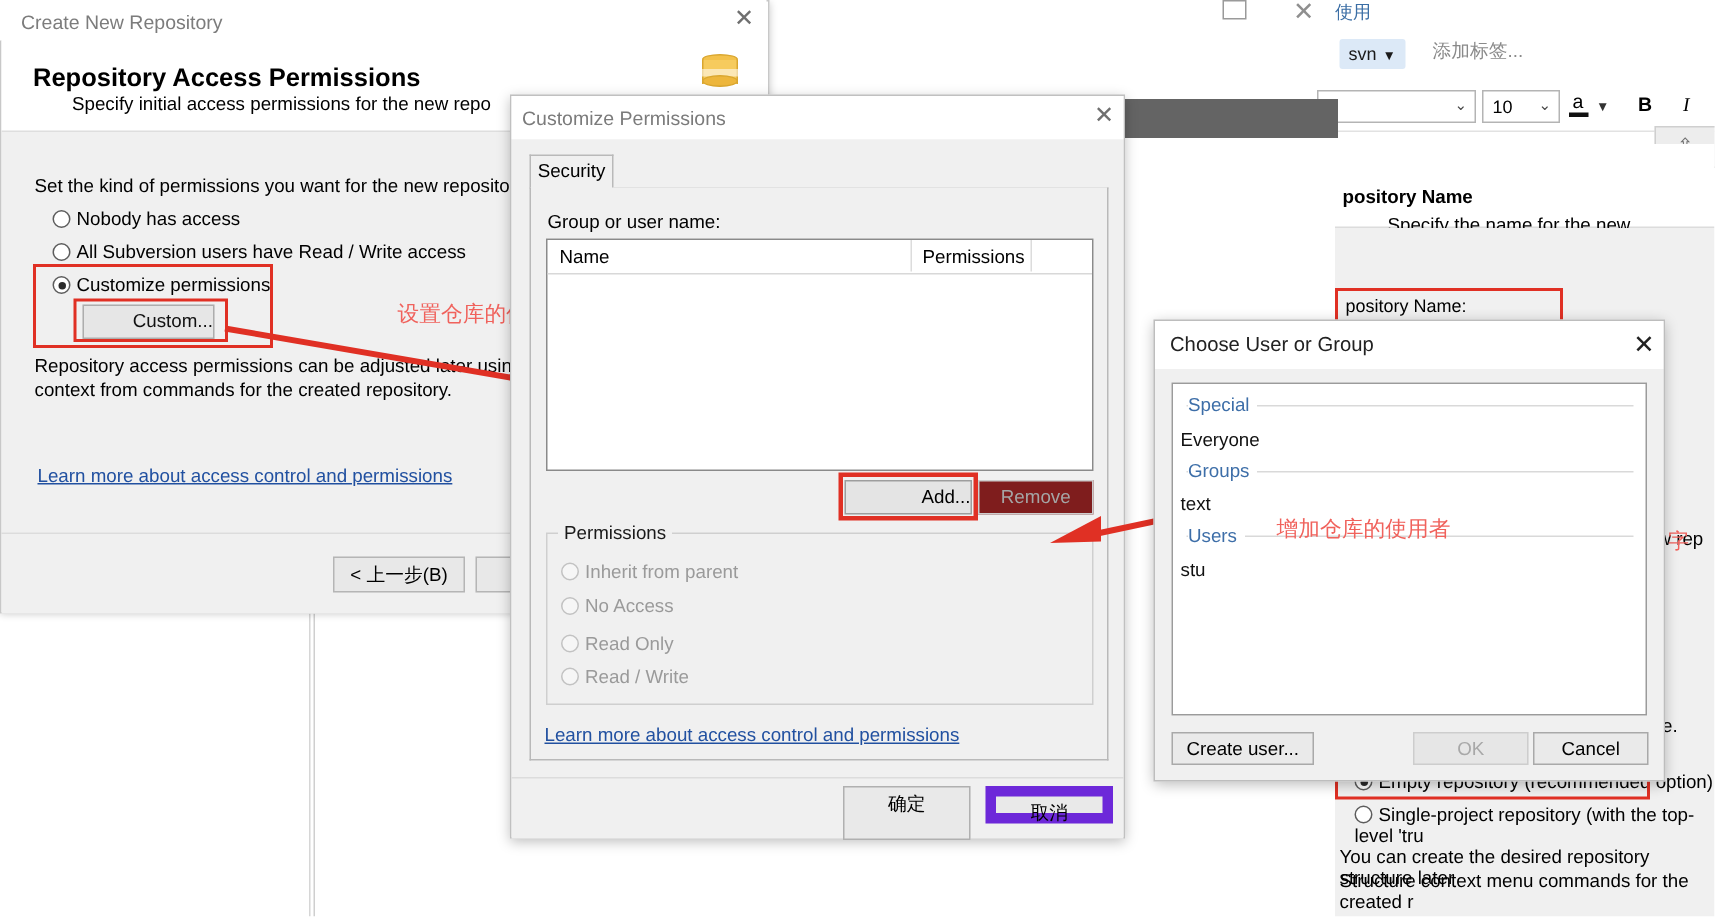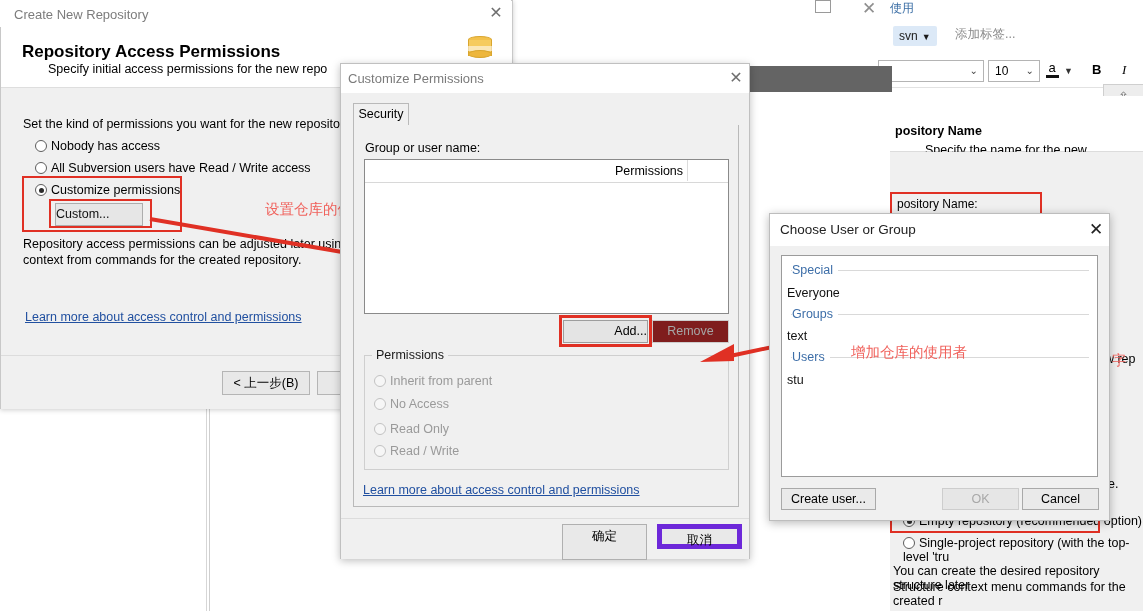--- a/index.html
+++ b/index.html
@@ -101,21 +101,21 @@
     background:#fff;vertical-align:-2px;margin-right:4px;position:relative;box-sizing:border-box;
   }
   .wradio.sel .ring:after{
     content:"";position:absolute;left:2.5px;top:2.5px;width:5px;height:5px;border-radius:50%;background:#2b2b2b;
   }
   #opt-nobody{left:35px;top:139px;}
   #opt-allsvn{left:35px;top:161px;}
   #opt-custom{left:35px;top:183px;}
   #btn-custom{
     left:55px;top:203px;width:88px;height:23px;background:#e6e6e6;border:1px solid #adadad;
-    box-sizing:border-box;font-size:12.5px;line-height:21px;text-align:left;color:#111;
+    box-sizing:border-box;font-size:12.5px;line-height:21px;text-align:right;color:#111;
   }
   #txt-adjust1{left:23px;top:237px;font-size:12.5px;}
   #txt-adjust2{left:23px;top:253px;font-size:12.5px;}
   #link-learn-left{left:25px;top:310px;font-size:12.5px;color:#2150a0;text-decoration:underline;}
   #btn-back{
     left:222px;top:371px;width:88px;height:24px;background:#e8e8e8;border:1px solid #b5b5b5;
     box-sizing:border-box;font-size:12.5px;line-height:22px;text-align:center;
   }
   #btn-next-partial{
     left:317px;top:371px;width:60px;height:24px;background:#e8e8e8;border:1px solid #b5b5b5;
@@ -165,21 +165,21 @@
   #perm-noaccess{left:374px;top:397px;}
   #perm-readonly{left:374px;top:422px;}
   #perm-readwrite{left:374px;top:444px;}
   #link-learn-mid{left:363px;top:483px;font-size:12.5px;color:#2150a0;text-decoration:underline;}
   #win-mid-foot{left:341px;top:518px;width:408px;height:40px;background:#f0f0f0;border-top:1px solid #dcdcdc;}
   #btn-ok-cn{
     left:562px;top:524px;width:85px;height:36px;background:#e9e9e9;border:1px solid #b0b0b0;
     box-sizing:border-box;font-size:12.5px;line-height:23px;text-align:center;
   }
   #btn-cancel-cn{
-    left:657px;top:524px;width:85px;height:25px;background:#e9e9e9;border:5px solid #6d28d9;
+    left:657px;top:524px;width:85px;height:25px;background:#e9e9e9;border:7px solid #6d28d9;
     box-sizing:border-box;font-size:12.5px;line-height:23px;text-align:center;
   }
 
   
   #win-right{left:769px;top:213px;width:341px;height:308px;background:#f0f0f0;border:1px solid #bdbdbd;box-sizing:border-box;box-shadow:0 2px 9px rgba(0,0,0,.28);}
   #win-right-titlebar{left:770px;top:214px;width:339px;height:32px;background:#fff;}
   #win-right-title{left:780px;top:222px;font-size:13.5px;color:#222;}
   #win-right-close{left:1086px;top:220px;width:20px;height:20px;font-size:17px;color:#222;text-align:center;line-height:19px;}
   #win-right-body{left:770px;top:246px;width:339px;height:274px;background:#f0f0f0;}
   #userlist{left:781px;top:255px;width:317px;height:222px;background:#fff;border:1px solid #9b9b9b;box-sizing:border-box;}
@@ -315,20 +315,23 @@
 <div class="abs" id="win-mid-titlebar"></div>
 <div class="abs" id="win-mid-title">Customize Permissions</div>
 <div class="abs" id="win-mid-close">✕</div>
 <div class="abs" id="win-mid-body"></div>
 <div class="abs" id="tabstrip"></div>
 <div class="abs" id="tab-security">Security</div>
 <div class="abs" id="tabpanel"></div>
 <div class="abs" id="lbl-groupuser">Group or user name:</div>
 <div class="abs" id="listview">
   <div id="lv-header">
+    <div id="lv-col-name">
+        <span class="lv-ht">Name</span>
+      </div>
     <div id="lv-col-perm">
         <span class="lv-ht">Permissions</span>
       </div>
     <div id="lv-col-spare"></div>
   </div>
 </div>
 <div class="abs" id="btn-add">Add...</div>
 <div class="abs" id="btn-remove">Remove</div>
 <div class="abs" id="redbox-add"></div>
 

